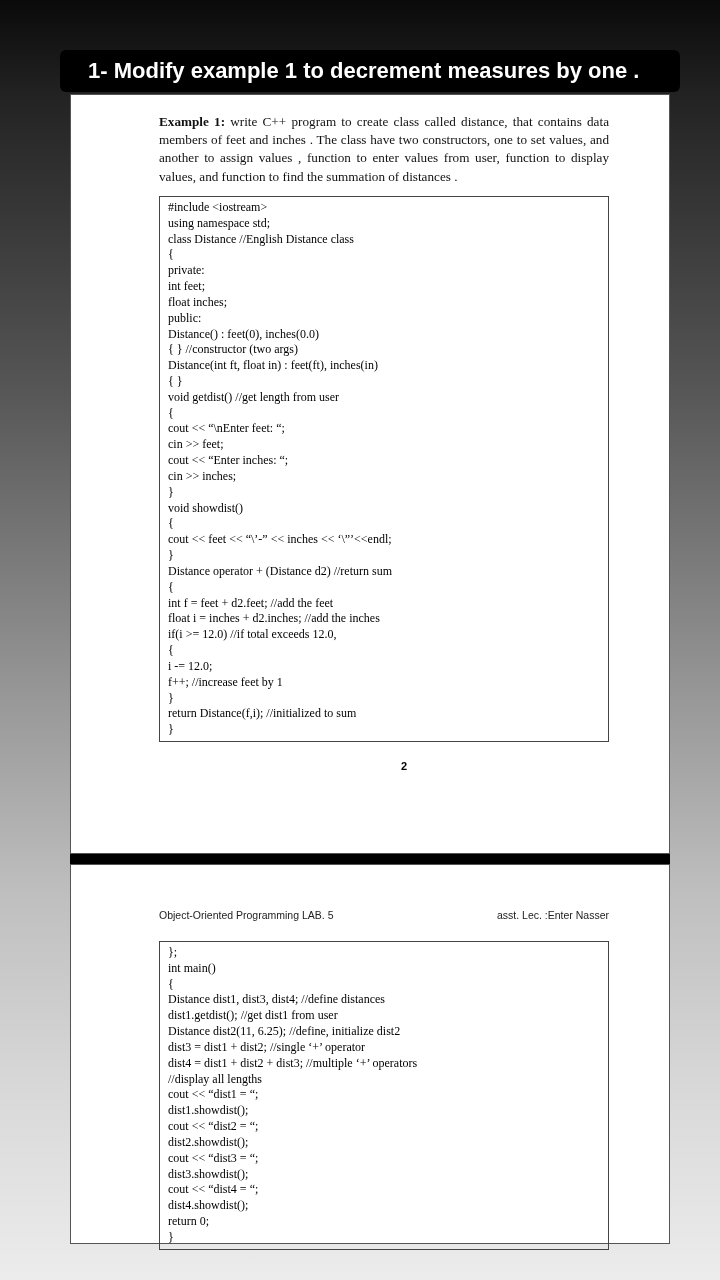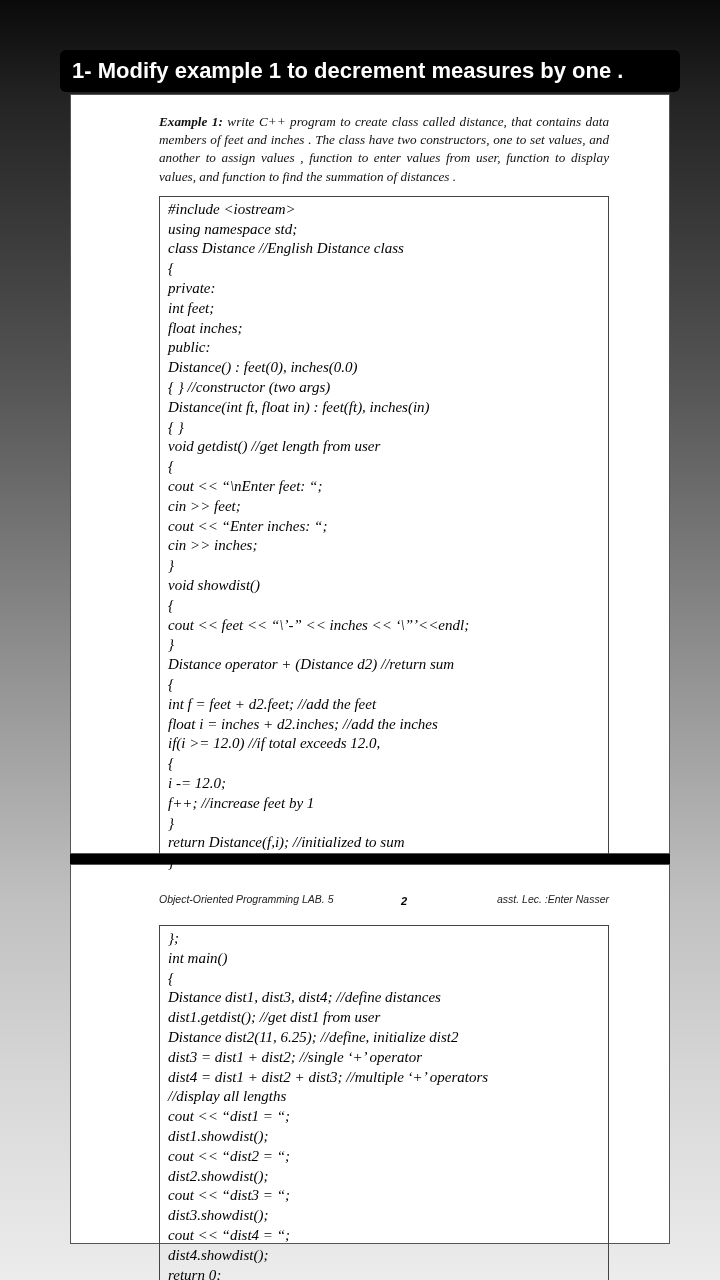--- a/index.html
+++ b/index.html
@@ -6,43 +6,43 @@
   .backdrop{
     width:720px;height:1280px;
     background:linear-gradient(to bottom,#0a0a0a 0%,#242424 8%,#555 30%,#999 55%,#bfbfbf 70%,#d8d8d8 85%,#ececec 100%);
     position:relative;
   }
   .title-bar{
     position:absolute;top:50px;left:60px;right:40px;
     background:#000;color:#fff;
     font-family:Arial,Helvetica,sans-serif;
     font-weight:700;font-size:22px;
-    padding:8px 12px;border-radius:6px;
+    padding:8px 28px;border-radius:6px;
   }
-  .pages{position:absolute;top:94px;left:70px;right:50px;font-style:italic;}
+  .pages{position:absolute;top:94px;left:70px;right:50px;}
   .page{
     background:#fff;border:1px solid #555;
     padding:18px 20px 14px 88px;
     box-sizing:border-box;
   }
   .page1{height:760px;}
   .sep{height:10px;background:#000;}
-  .page2{height:380px;padding-top:28px;}
+  .page2{height:380px;padding-top:44px;}
   .prompt{
     font-size:13.2px;line-height:1.38;color:#111;
     text-align:justify;margin:0 40px 10px 0;
   }
   .prompt b{font-weight:700;}
   .codebox{
     border:1px solid #444;margin-right:40px;
     padding:3px 8px 3px 8px;box-sizing:border-box;
   }
   .code{
     font-family:"Times New Roman",serif;
-    font-size:15px;line-height:1.32;color:#000;
+    font-size:12px;line-height:1.32;color:#000;
     white-space:pre-wrap;margin:0;
   }
   .pageno{
     text-align:center;font-family:Arial,sans-serif;
     font-size:11px;font-weight:700;margin-top:18px;
   }
   .hdr{
     display:flex;justify-content:space-between;
     font-family:Arial,sans-serif;font-size:10.5px;
     color:#222;margin:0 40px 20px 0;

